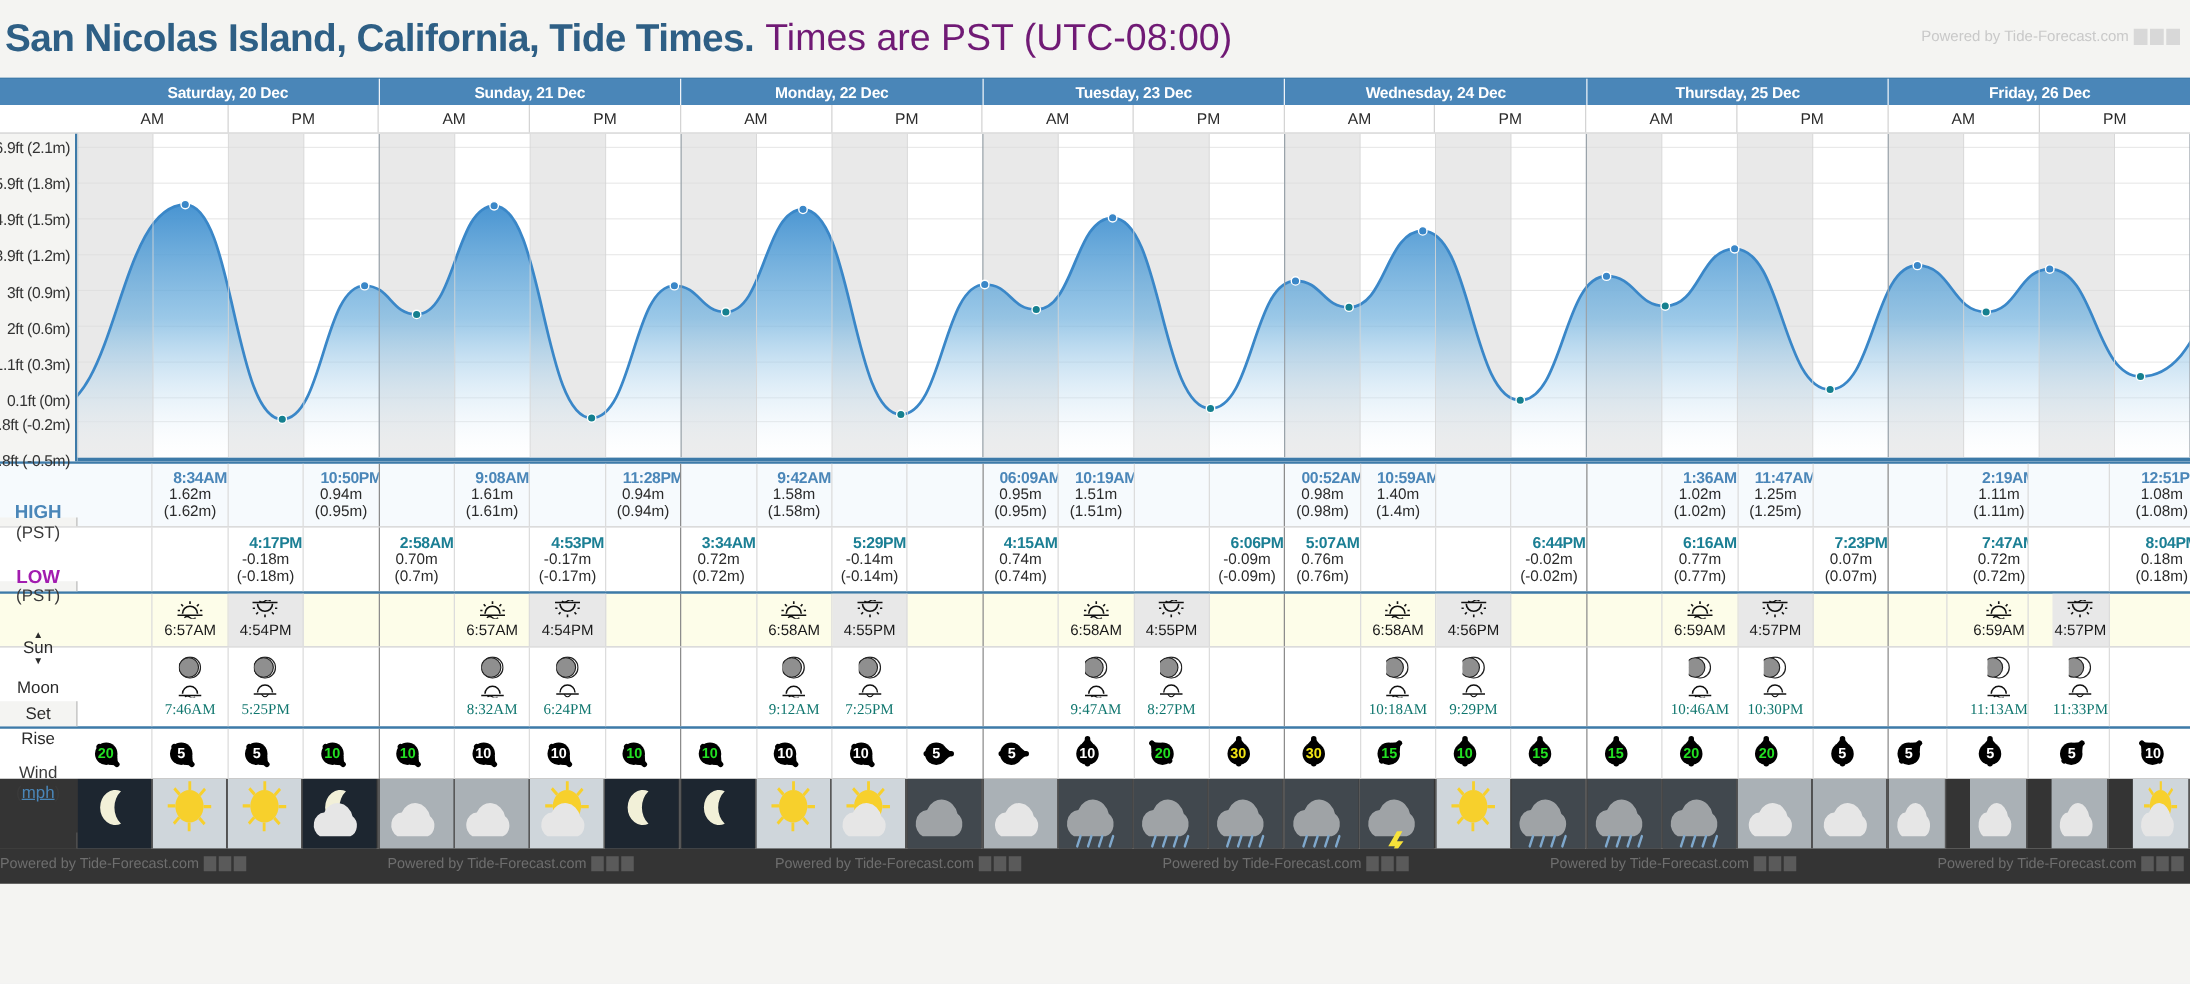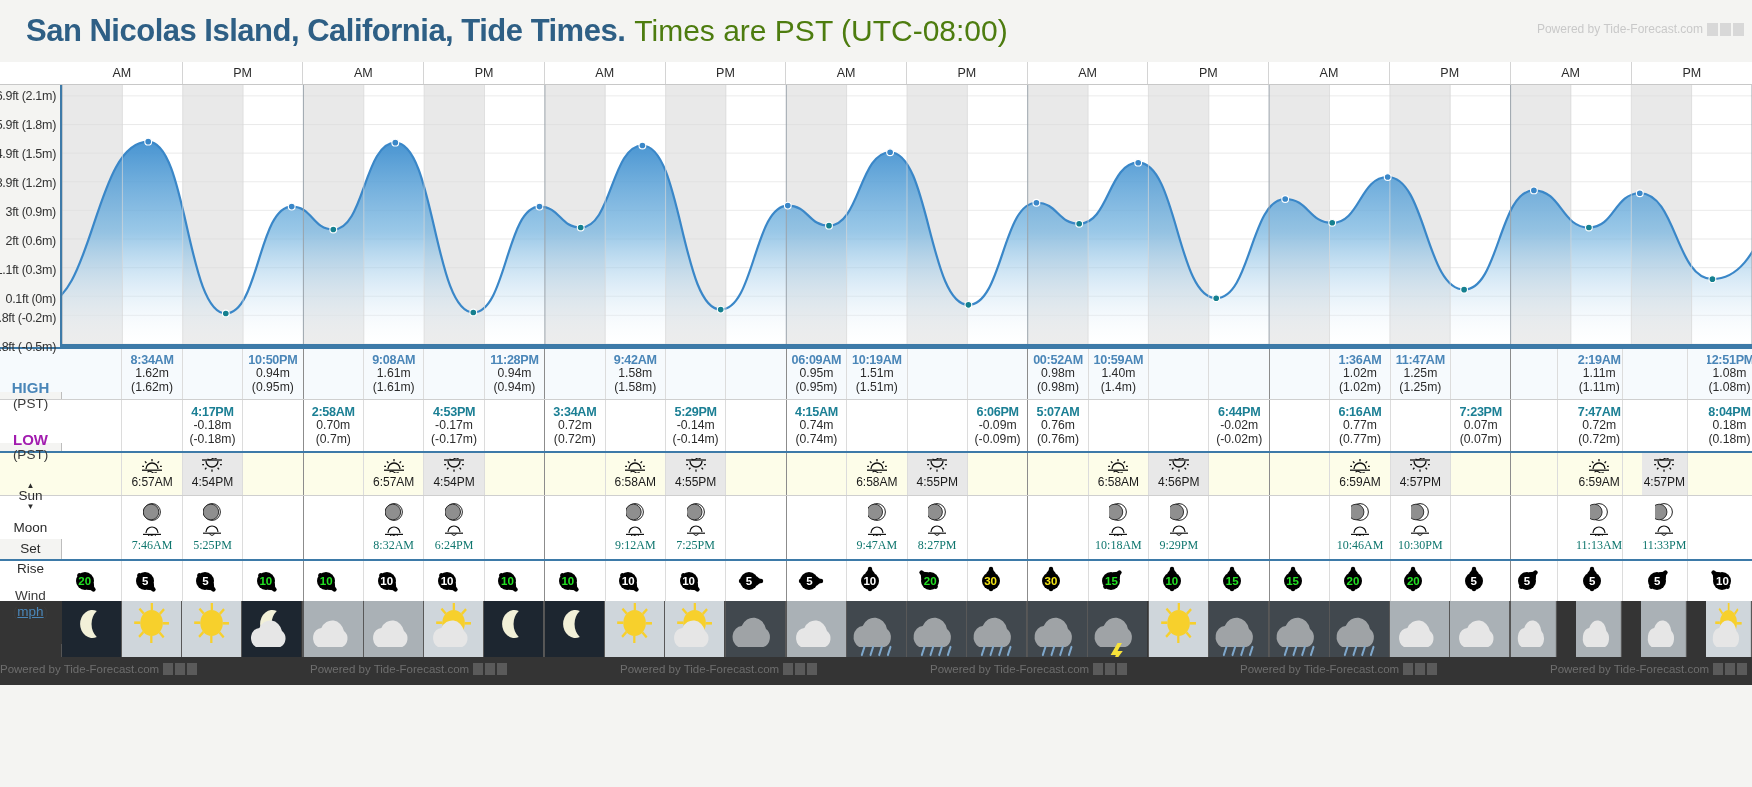--- a/index.html
+++ b/index.html
@@ -9,28 +9,28 @@
     overflow: hidden;
     background: #f2f2f0;
     font-family: "Liberation Sans", sans-serif;
     -webkit-font-smoothing: antialiased;
   }
   #page { position: relative; width: 1752px; height: 787px; background: #f4f4f2; }
 
   
   .titlebar {
     height: 62px; display: flex; align-items: center;
-    padding-left: 26px; background: #f4f4f2; position: relative;
+    padding-left: 4px; background: #f4f4f2; position: relative;
   }
   .title-main {
     font-size: 31px; font-weight: bold; color: #2e5f85; letter-spacing: -0.5px;
     white-space: nowrap;
   }
   .title-sub {
-    font-size: 30px; font-weight: normal; color: #4d7c0f; margin-left: 9px;
+    font-size: 30px; font-weight: normal; color: #701a75; margin-left: 9px;
     white-space: nowrap;
   }
   .powered-top {
     position: absolute; right: 8px; top: 22px;
     font-size: 12px; color: #c9c9c9; display: flex; align-items: center; gap: 4px;
   }
   .pw-badges { display: flex; gap: 2px; }
   .pw-badge {
     width: 11px; height: 13px; background: #d8d8d8;
     display: inline-block;
@@ -93,21 +93,21 @@
   }
   .daycol .cell:last-child { border-right: none; }
 
   
   .row-high, .row-low { height: 52px; }
   .row-high { background: #f6fafd; border-top: 2px solid #3d7aa8; }
   .row-low  { background: #ffffff; border-top: 1px solid #cfcfcf; }
   .rowlabel-high { color: #4a86b8; font-size: 15px; font-weight: bold; line-height: 1.05; }
   .rowlabel-low  { color: #a21caf; font-size: 15px; font-weight: bold; line-height: 1.05; }
   .rowlabel-sub  { color: #3a3a3a; font-size: 13.5px; font-weight: normal; }
-  .tide-time { font-size: 12.6px; font-weight: bold; line-height: 1.12; letter-spacing: -0.3px; }
+  .tide-time { font-size: 12.6px; font-weight: bold; line-height: 1.12; letter-spacing: -0.3px; padding-left: 16px; }
   .row-high .tide-time { color: #4a86b8; }
   .row-low  .tide-time { color: #1b7f94; }
   .tide-v { font-size: 12.2px; color: #2b2b2b; line-height: 1.12; }
 
   
   .row-sun { height: 44px; background: #fdfde9; border-top: 2px solid #3d7aa8; }
   .row-sun .leftcol { background: #fdfde9; }
   .sun-label { font-size: 13.5px; color: #2b2b2b; line-height: 1; }
   .tri { font-size: 8px; line-height: 7px; color: #2b2b2b; }
   .sun-cell-shade { background: #e8e8e8; }
@@ -163,20 +163,30 @@
     <span class="powered-top">
       <span>Powered by Tide-Forecast.com</span>
       <span class="pw-badges">
         <i class="pw-badge"></i>
         <i class="pw-badge"></i>
         <i class="pw-badge"></i>
       </span>
     </span>
   </div>
 
+  <div class="dayhead" id="day-header">
+    <div class="leftcol"></div>
+  <div class="daycol">Saturday, 20 Dec</div>
+      <div class="daycol">Sunday, 21 Dec</div>
+      <div class="daycol">Monday, 22 Dec</div>
+      <div class="daycol">Tuesday, 23 Dec</div>
+      <div class="daycol">Wednesday, 24 Dec</div>
+      <div class="daycol">Thursday, 25 Dec</div>
+      <div class="daycol">Friday, 26 Dec</div>
+    </div>
 
   <div class="ampmhead" id="ampm-header">
     <div class="leftcol"></div>
   <div class="daycol">
         <div class="half">AM</div>
         <div class="half">PM</div>
       </div>
       <div class="daycol">
         <div class="half">AM</div>
         <div class="half">PM</div>

